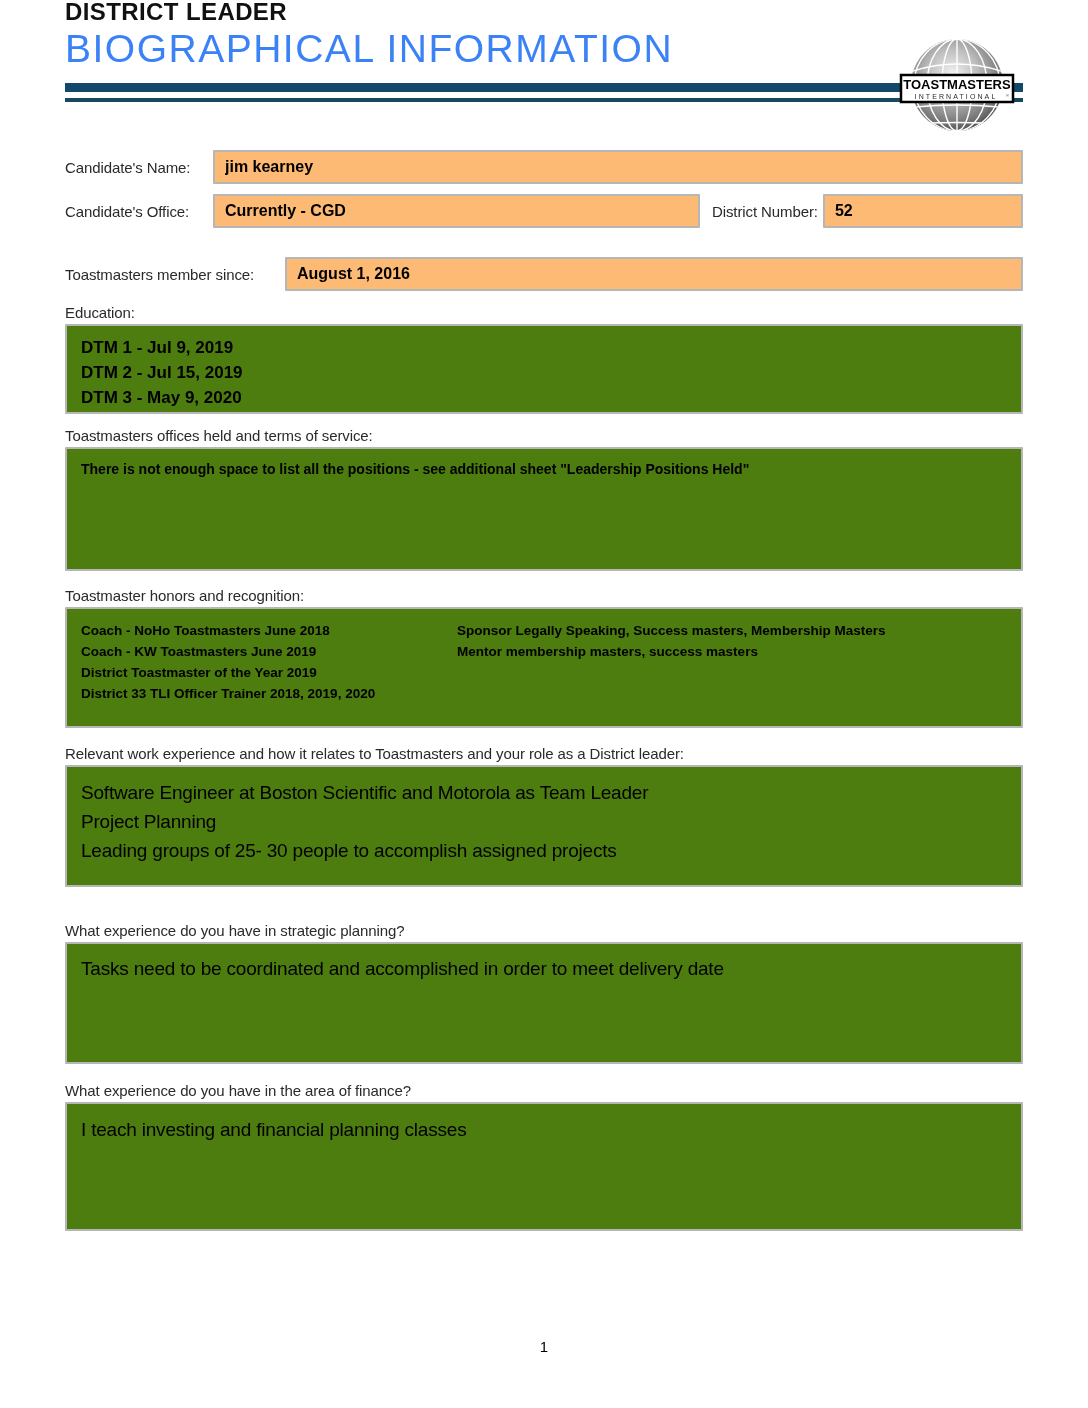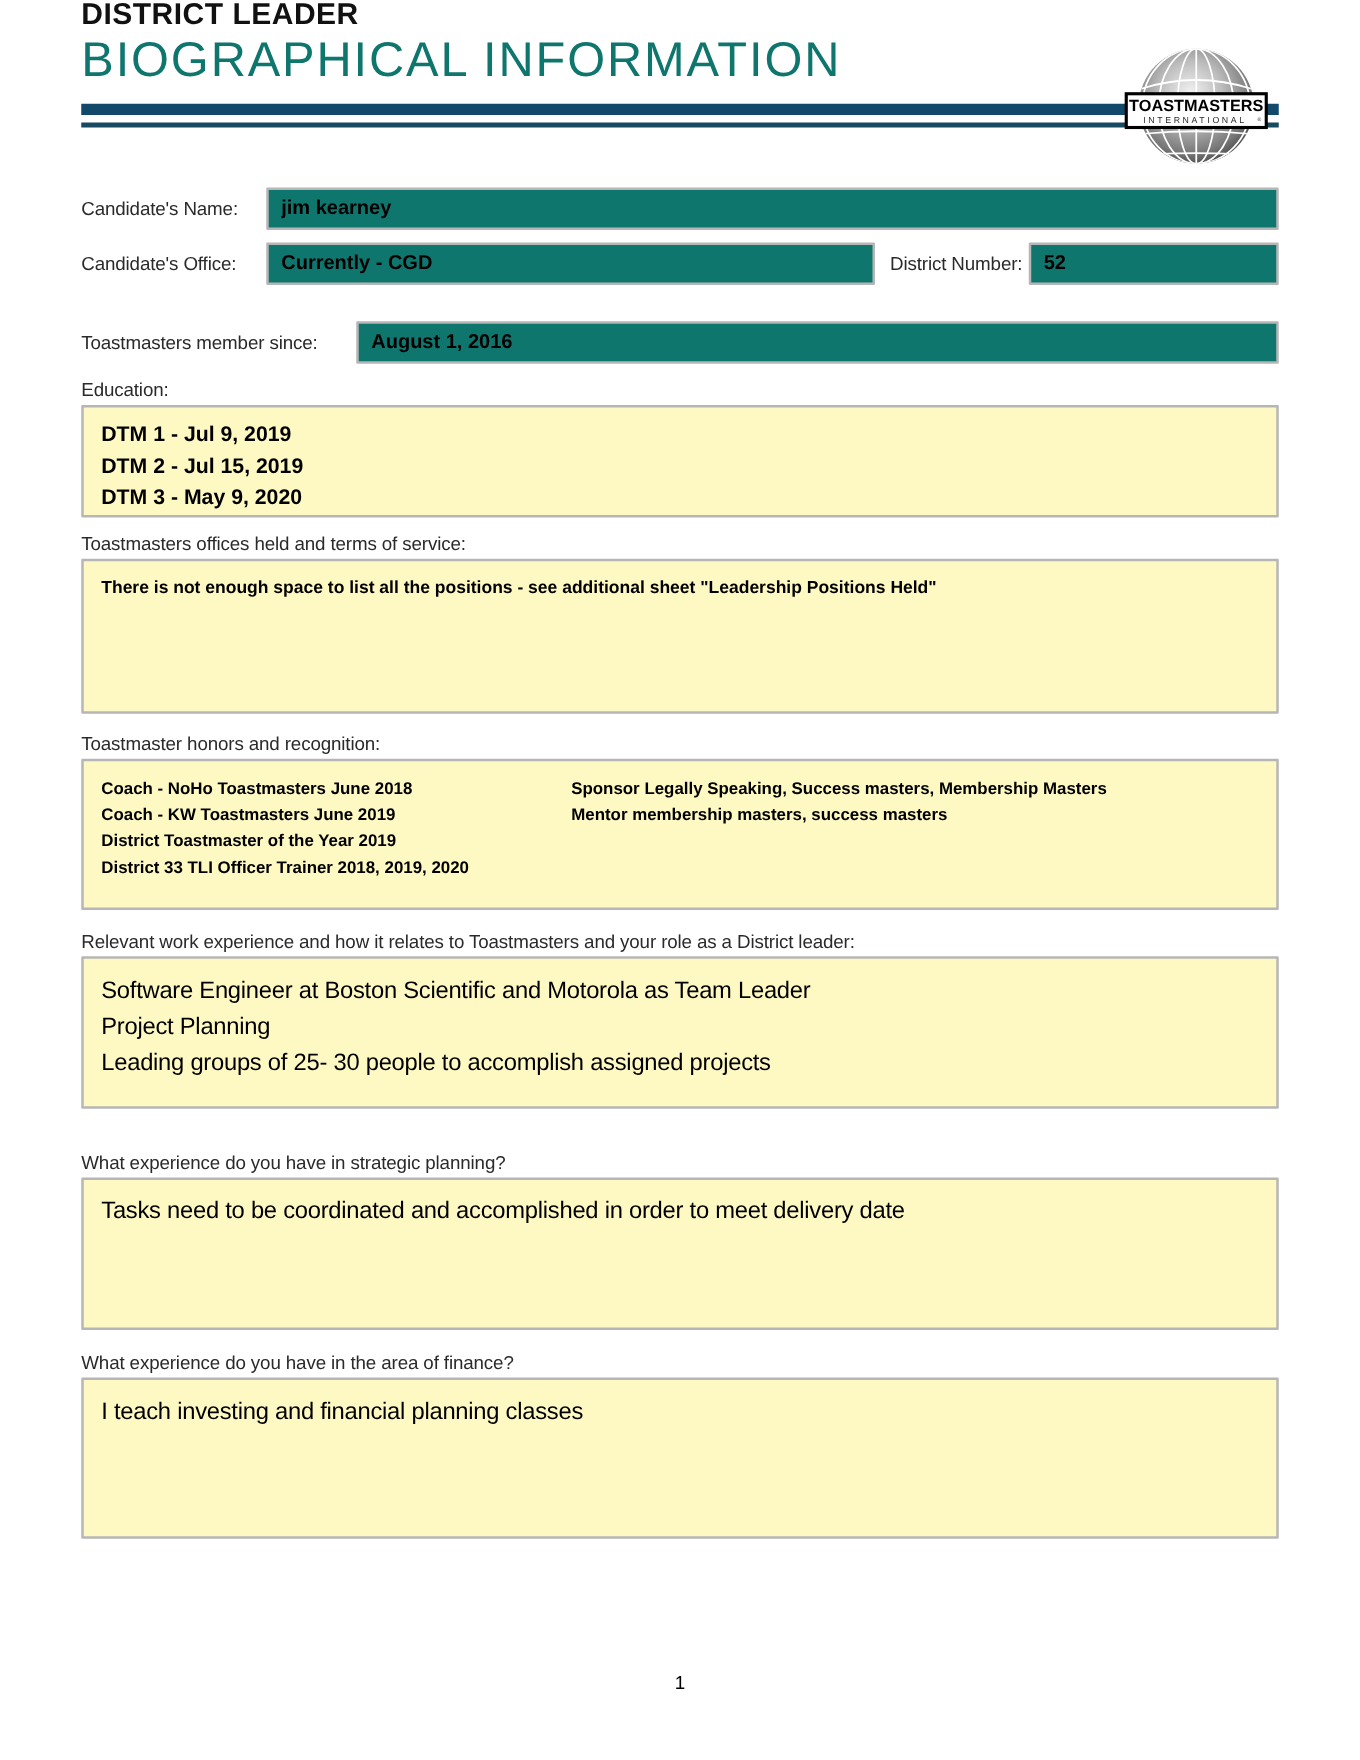--- a/index.html
+++ b/index.html
@@ -5,51 +5,51 @@
   html,body { margin:0; padding:0; background:#fff; }
   .page {
     position:relative; width:1088px; height:1408px; margin:0 auto;
     background:#fff; font-family:"Liberation Sans", sans-serif; color:#1a1a1a;
     overflow:hidden;
   }
   .content { margin:0 65px; width:958px; }
 
   
   .title1 { font-size:24px; font-weight:bold; color:#111; letter-spacing:0.4px; line-height:1; }
-  .title2 { margin-top:5px; font-size:39px; font-weight:400; color:#0f766e; letter-spacing:1.5px; line-height:1; }
+  .title2 { margin-top:5px; font-size:39px; font-weight:400; color:#3b82f6; letter-spacing:1.5px; line-height:1; }
   .rule-thick { height:9px; background:#12496b; margin-top:15px; }
   .rule-thin  { height:4px; background:#174a61; margin-top:6px; }
   .logo { position:absolute; left:897px; top:31px; }
 
   
   .row { display:flex; align-items:center; }
   .row-name  { margin-top:48px; }
   .row-office{ margin-top:10px; }
   .row-since { margin-top:29px; }
   .flabel { font-size:15px; color:#2a2a2a; white-space:nowrap; letter-spacing:-0.1px; }
   .row-name .flabel, .row-office .flabel-main { width:148px; flex:none; }
   .row-since .flabel { width:220px; flex:none; }
   .fld {
-    height:34px; border:2px solid #b6b6b6; border-radius:1px; background:#0f766e;
+    height:34px; border:2px solid #b6b6b6; border-radius:1px; background:#fdba74;
     font-family:"Liberation Sans", sans-serif; font-weight:bold; font-size:16px; color:#000;
     padding:0 10px; box-sizing:border-box; flex:1; min-width:0; outline:none;
   }
   .office-input { flex:0 0 487px; }
   .district-label { margin-left:12px; margin-right:5px; }
 
   .section-label { font-size:15px; color:#2a2a2a; letter-spacing:-0.1px; }
   .lbl-education { margin-top:13px; }
   .lbl-offices   { margin-top:13px; }
   .lbl-honors    { margin-top:16px; }
   .lbl-work      { margin-top:17px; }
   .lbl-strategic { margin-top:35px; }
   .lbl-finance   { margin-top:18px; }
 
   .box {
-    border:2px solid #b6b6b6; border-radius:1px; background:#fef9c3;
+    border:2px solid #b6b6b6; border-radius:1px; background:#4d7c0f;
     box-sizing:border-box; margin-top:3px; color:#000;
   }
   .box-education { height:90px;  padding:9px 14px 0;  font-weight:bold; font-size:17px; line-height:25px; }
   .box-offices   { height:124px; padding:10px 14px 0; font-weight:bold; font-size:14px; line-height:20px; }
   .box-honors    { height:121px; padding:11px 0 0 14px; display:flex; font-weight:bold; font-size:13.5px; line-height:21px; }
   .honors-left   { width:376px; flex:none; }
   .honors-right  { flex:1; }
   .box-work      { height:122px; padding:11px 14px 0; font-size:19px; line-height:29px; letter-spacing:-0.2px; }
   .box-strategic { height:122px; padding:14px 14px 0; font-size:19px; letter-spacing:-0.2px; }
   .box-finance   { height:129px; padding:15px 14px 0; font-size:19px; letter-spacing:-0.2px; }

